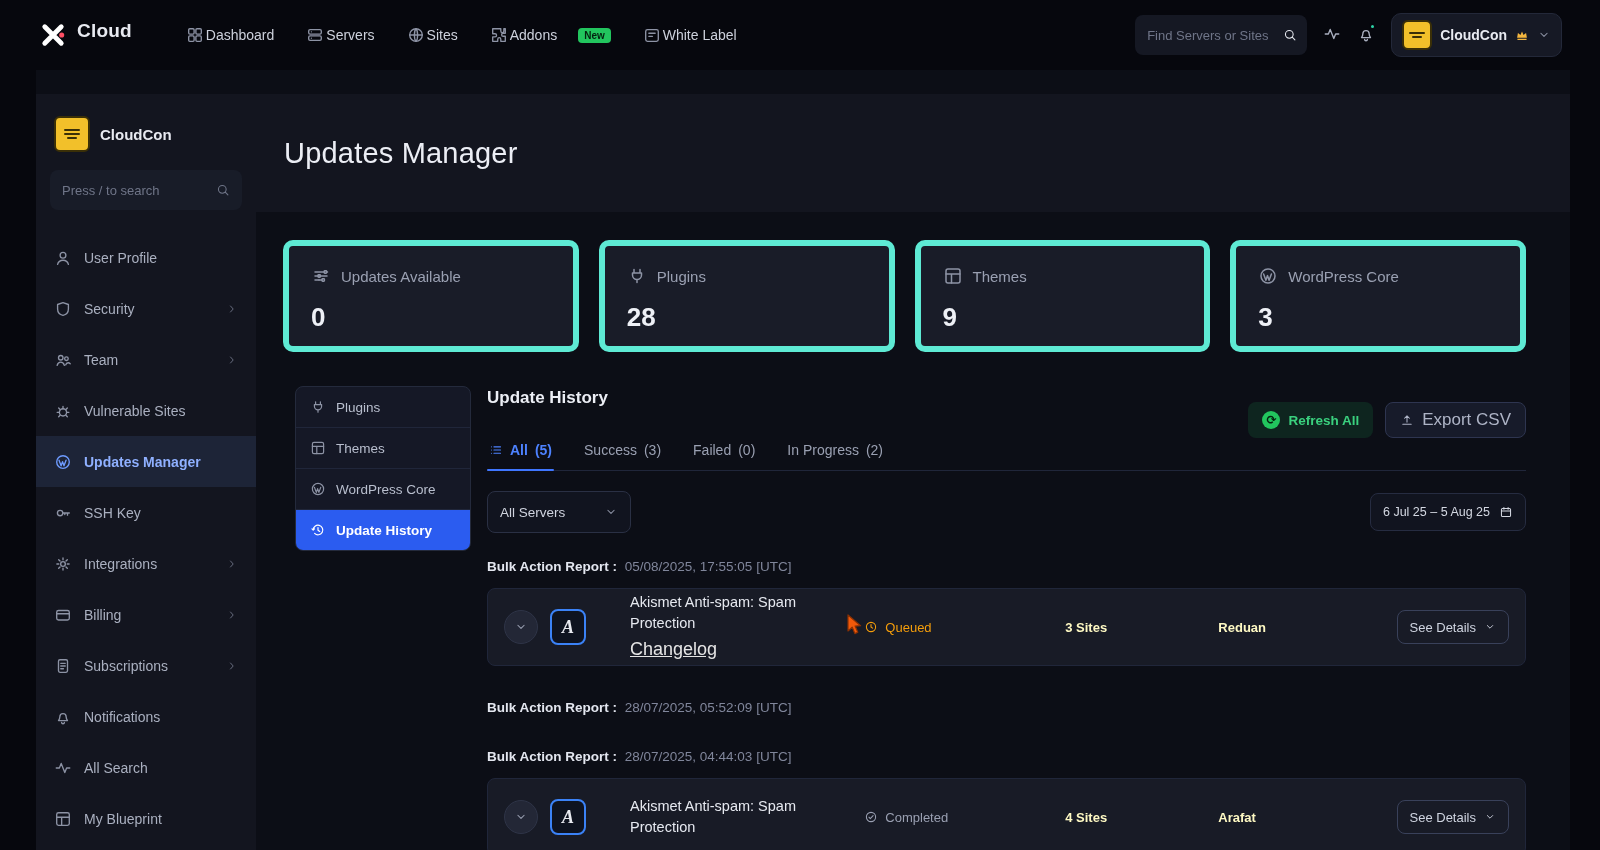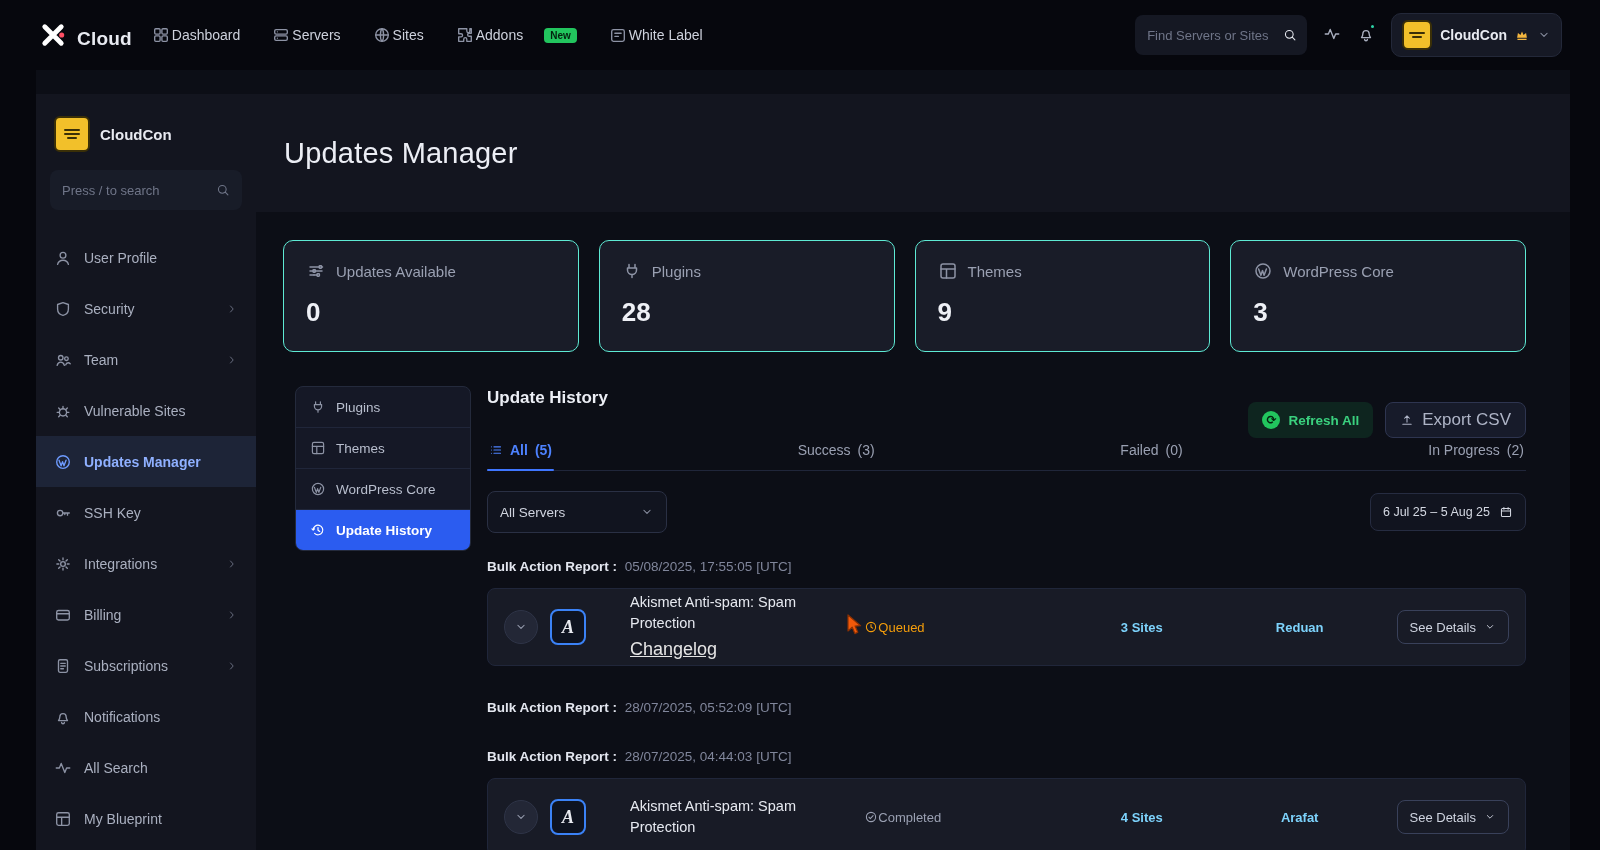--- a/index.html
+++ b/index.html
@@ -6,21 +6,21 @@
   html,body { width:1600px; height:850px; overflow:hidden; background:#06070d;
     font-family:"Liberation Sans","DejaVu Sans",sans-serif; color:#e8eaf1; }
   svg.ic { width:18px; height:18px; fill:none; stroke:currentColor; stroke-width:1.5;
     stroke-linecap:round; stroke-linejoin:round; flex:none; }
   svg.ic.sm { width:14px; height:14px; }
   svg.ic.xs { width:12px; height:12px; }
 
   
   .topnav { height:70px; display:flex; align-items:center; padding:0 38px; gap:8px;
     background:#06070d; position:relative; z-index:5; }
-  .brand { display:flex; align-items:flex-end; gap:9px; }
+  .brand { display:flex; align-items:flex-start; gap:9px; margin-right:34px; }
   .brand .logo { width:30px; height:30px; }
   .brand-name { font-size:19px; font-weight:700; letter-spacing:.2px; }
   .tn-item { display:flex; align-items:center; gap:2px; padding:8px 12px; border-radius:8px;
     color:#cdd1dc; font-size:14px; cursor:pointer; }
   .tn-item svg { color:#8d93a5; }
   .badge-new { background:#22c55e; color:#04220f; font-size:10px; font-weight:700;
     padding:2px 6px; border-radius:4px; margin-left:19px; }
   .tn-right { margin-left:auto; display:flex; align-items:center; gap:16px; }
   .tn-search { width:172px; height:40px; background:#151823; border-radius:8px;
     display:flex; align-items:center; padding:0 10px 0 12px; gap:8px; }
@@ -61,21 +61,21 @@
   .sitem .chev { color:#6f7588; }
   .sitem.active { background:#1d2437; color:#8fb0ff; font-weight:600; }
   .sitem.active svg { color:#6e9bff; }
 
   
   .main { flex:1; display:flex; flex-direction:column; overflow:hidden; }
   .pagehead { height:118px; background:#13151f; display:flex; align-items:center;
     padding:0 28px; flex:none; }
   .pagehead h1 { font-size:29px; font-weight:500; letter-spacing:.2px; color:#eceef5; }
   .stats { display:flex; gap:20px; margin:28px 44px 0 27px; }
-  .scard { flex:1; background:#191c28; border:1px solid #5eead4; border-radius:10px;
+  .scard { flex:1; background:#191c28; border:6px solid #5eead4; border-radius:10px;
     height:112px; padding:20px 22px; }
   .scard .top { display:flex; align-items:center; gap:10px; color:#9aa0b2; font-size:15px; }
   .scard .top svg { color:#8d93a5; width:20px; height:20px; }
   .scard .val { margin-top:16px; font-size:26px; font-weight:600; color:#eef0f6; }
 
   .history { display:flex; gap:16px; margin:34px 44px 0 39px; align-items:flex-start; flex:1; }
   .subnav { width:176px; flex:none; background:#151826; border:1px solid #242a3c;
     border-radius:8px; overflow:hidden; }
   .sn-item { display:flex; align-items:center; gap:10px; padding:12px 14px; font-size:13.5px;
     color:#b9bfce; border-bottom:1px solid #20263a; cursor:pointer; }
@@ -90,29 +90,29 @@
   .h-actions { display:flex; gap:12px; margin-top:16px; }
   .btn-refresh { display:flex; align-items:center; gap:8px; height:36px; padding:0 14px;
     background:rgba(34,197,94,.13); border:none; border-radius:8px; cursor:pointer;
     color:#3ad07e; font-size:13.5px; font-weight:600; font-family:inherit; }
   .btn-refresh .rg { width:18px; height:18px; border-radius:50%; background:#22c55e;
     color:#04220f; display:flex; align-items:center; justify-content:center; font-size:12px; }
   .btn-export { display:flex; align-items:center; gap:8px; height:36px; padding:0 14px;
     background:#171b2a; border:1px solid #2e3550; border-radius:8px; cursor:pointer;
     color:#aeb4c6; font-size:17px; font-family:inherit; }
   .tabs { display:flex; align-items:center; gap:28px; border-bottom:1px solid #20263a;
-    margin-top:-6px;justify-content:space-between; }
+    margin-top:-6px; }
   .tab { display:flex; align-items:center; gap:7px; padding:10px 2px 12px; font-size:14px;
     color:#9aa0b2; cursor:pointer; position:relative; }
   .tab .cnt { color:inherit; }
   .tab.active { color:#4d82ff; font-weight:600; }
   .tab.active::after { content:""; position:absolute; left:0; right:0; bottom:-1px; height:2px;
     background:#3f76ff; border-radius:2px; }
   .filters { display:flex; align-items:center; justify-content:space-between; margin-top:20px; }
-  .select { width:180px; height:42px; background:#11141f; border:1px solid #2a3044;
+  .select { width:144px; height:42px; background:#11141f; border:1px solid #2a3044;
     border-radius:8px; display:flex; align-items:center; justify-content:space-between;
     padding:0 12px; font-size:13.5px; color:#cfd3de; cursor:pointer; }
   .fright { display:flex; gap:14px; align-items:center; }
   .datebox { height:38px; background:#11141f; border:1px solid #262c41; border-radius:8px;
     display:flex; align-items:center; gap:9px; padding:0 12px; font-size:12.5px; color:#d4d8e2;
     cursor:pointer; }
   .searchbox { width:162px; height:38px; background:#11141f; border:1px solid #262c41;
     border-radius:8px; display:flex; align-items:center; padding:0 10px 0 12px; gap:8px;
     color:#8d93a7; }
   .searchbox input { flex:1; min-width:0; background:transparent; border:none; outline:none;
@@ -127,24 +127,24 @@
     height:78px; display:grid; align-items:center; padding:0 16px;
     grid-template-columns:46px 56px minmax(0,1.35fr) 1.05fr .8fr .85fr 128px; }
   .expand { width:34px; height:34px; border-radius:50%; background:#232736; border:1px solid #2e3447;
     color:#9aa0b2; display:flex; align-items:center; justify-content:center; cursor:pointer; }
   .picon { width:36px; height:36px; border-radius:8px; border:2px solid #3b82f6; background:#0e1320;
     display:flex; align-items:center; justify-content:center; font-family:"Liberation Serif",serif;
     font-style:italic; font-weight:700; font-size:18px; color:#e8eaf1; }
   .pname { font-size:14.5px; color:#e6e9f0; line-height:1.45; max-width:210px;margin-left:24px; }
   .pname a { display:inline-block; margin-top:2px; font-size:18px; color:#e5e5e5;
     text-decoration:underline; cursor:pointer; }
-  .status { display:flex; align-items:center; font-size:13px; }
+  .status { display:flex; align-items:center; gap:7px; font-size:13px; }
   .status.queued { color:#f59e0b; }
   .status.completed { color:#9aa0b2; }
-  .cell-sites,.cell-user { text-align:center; font-size:13px; font-weight:700; color:#7dd3fc; }
+  .cell-sites,.cell-user { text-align:left; font-size:13px; font-weight:700; color:#fef9c3; }
   .btn-details { height:34px; border-radius:8px; border:1px solid #39415a; background:transparent;
     color:#cfd4e0; font-size:13px; font-family:inherit; display:flex; align-items:center; gap:8px;
     justify-content:center; padding:0 12px; cursor:pointer; justify-self:end; }
 
   .cursor { position:absolute; left:845px; top:614px; z-index:20; pointer-events:none; }
 </style>
 </head>
 <body>
 
 <svg width="0" height="0" style="position:absolute">

